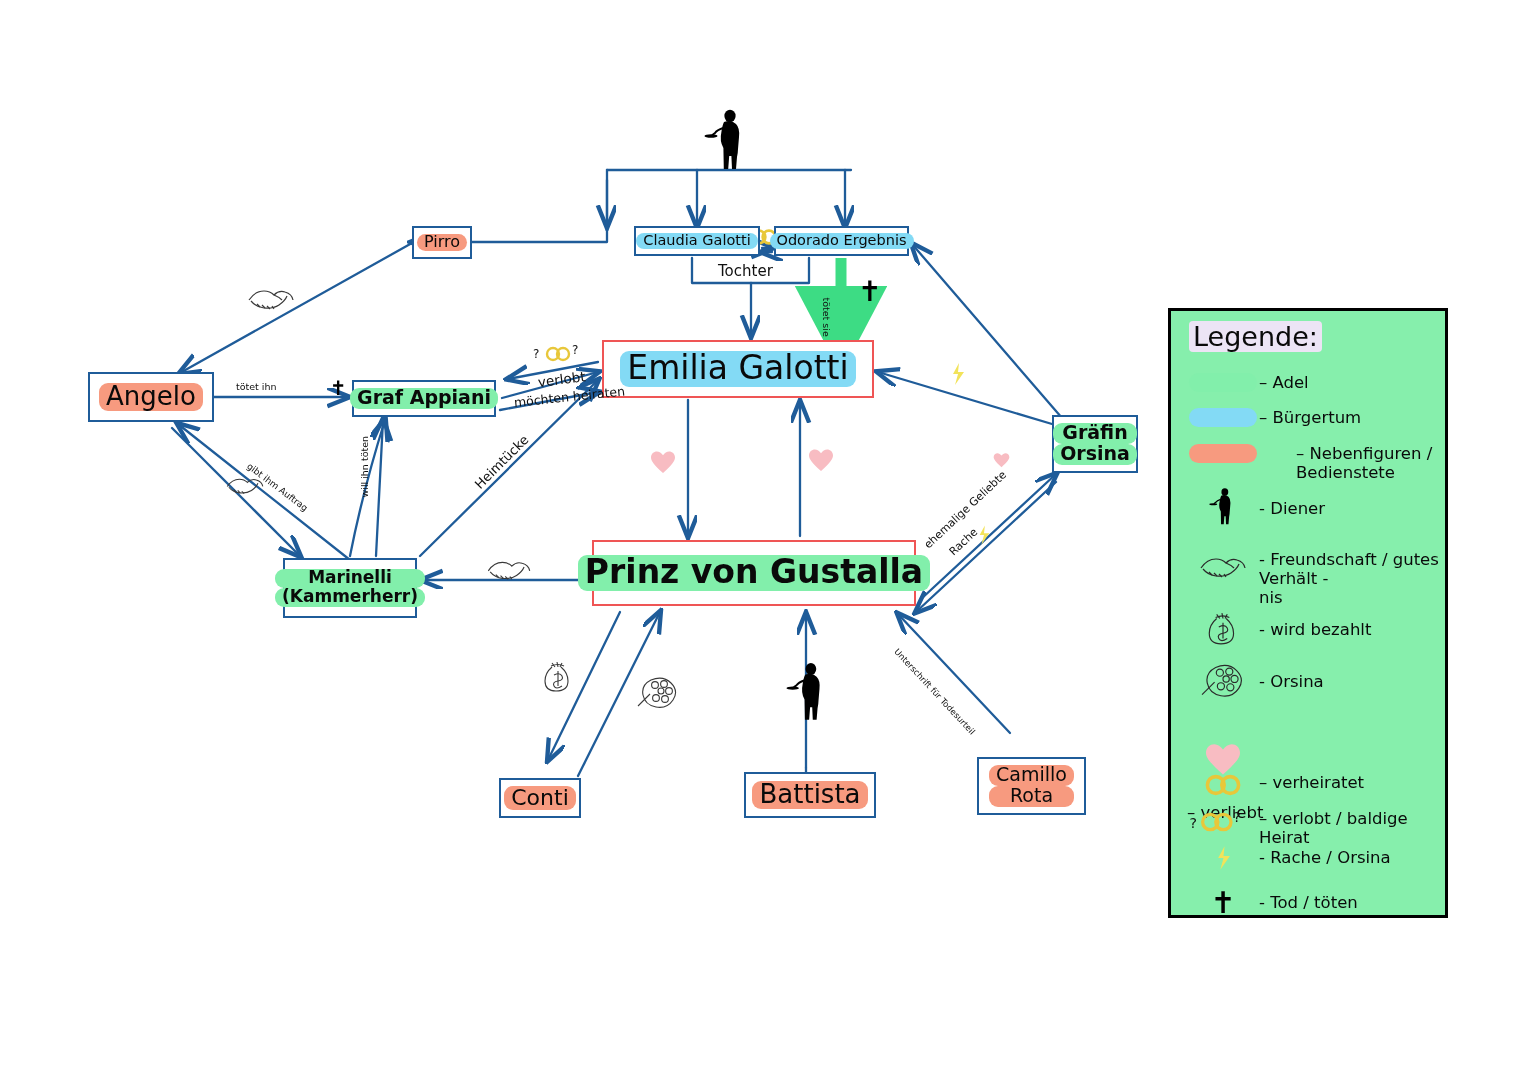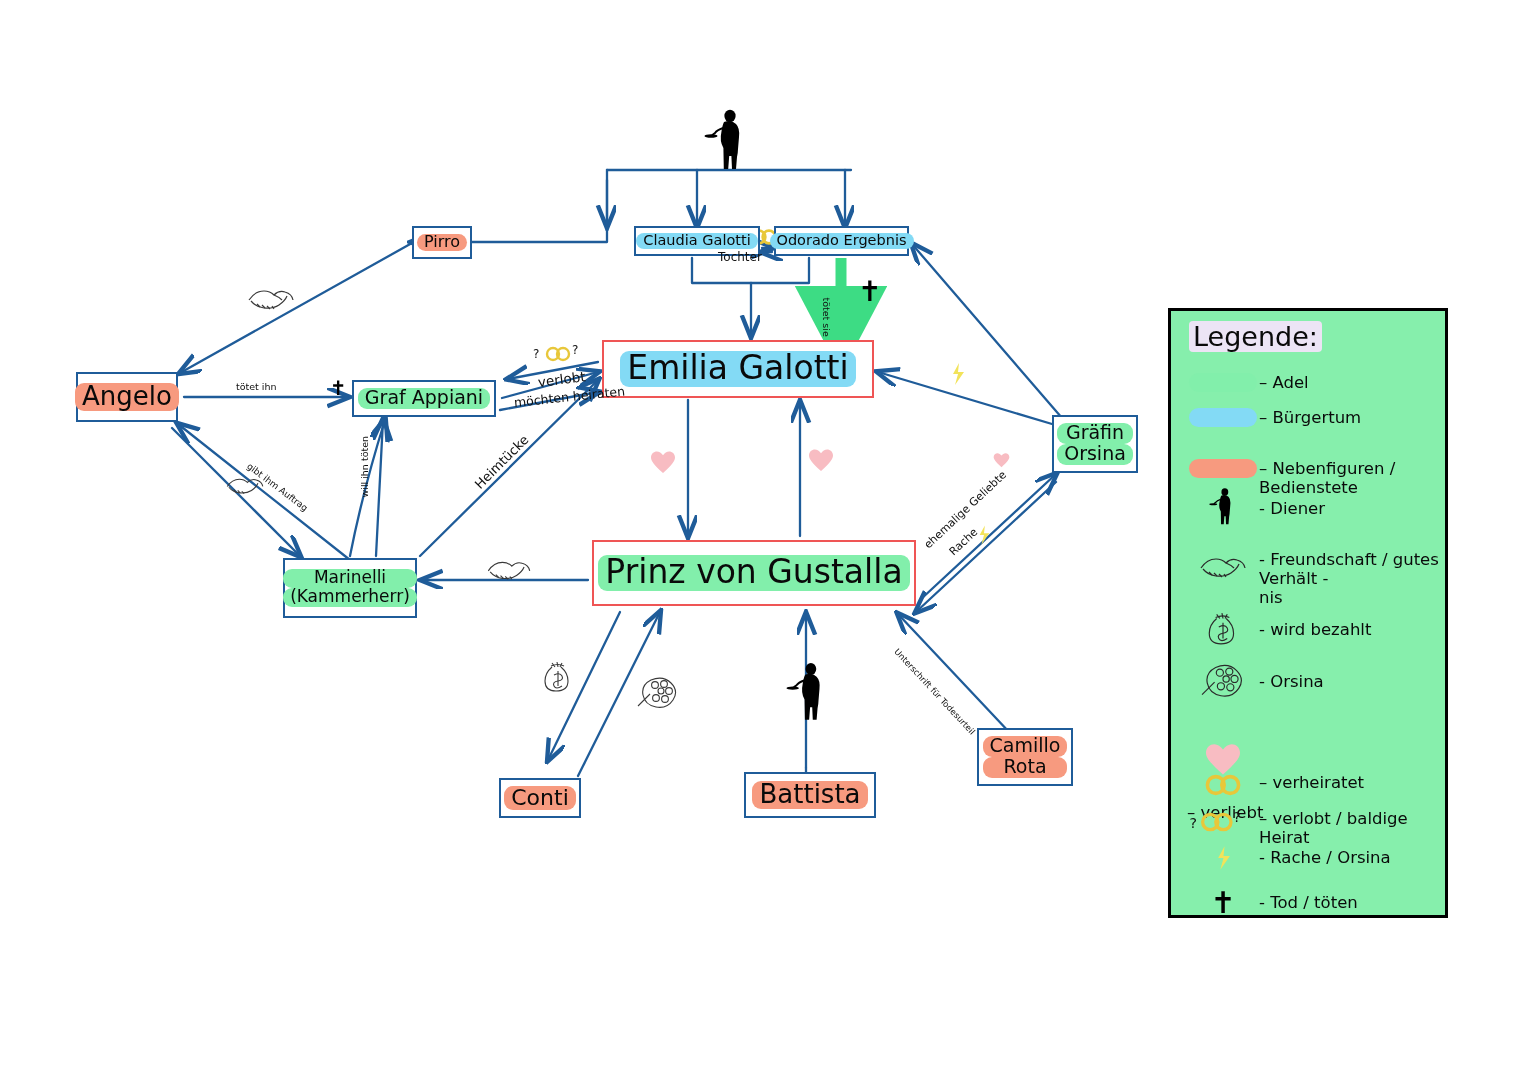--- a/index.html
+++ b/index.html
@@ -54,50 +54,50 @@
     padding: 2px 6px;
     line-height: 1.05;
   }
   .node .hl {
     display: inline-block;
     border-radius: 9px;
     padding: 0px 7px 1px 7px;
     white-space: nowrap;
   }
   .node .hl.multi { display: block; text-align: center; }
-  .hl.green  { background: #82efab; }
+  .hl.green  { background: #82efab; font-weight: bold; }
   .hl.blue   { background: #83daf5; }
   .hl.orange { background: #f79a7f; }
 
   .node-label {
     font-family: "DejaVu Sans", sans-serif;
     color: #0a0a0a;
     font-weight: 500;
   }
 
   
   .node.primary {
     border: 2.6px solid #ef5555;
   }
 
   
   #node-pirro      { left: 412px; top: 226px;  width: 60px;  height: 33px;  font-size: 16px; }
   #node-claudia    { left: 634px; top: 226px;  width: 126px; height: 30px;  font-size: 14.5px; }
   #node-odoardo    { left: 774px; top: 226px;  width: 135px; height: 30px;  font-size: 14.5px; }
   #node-emilia     { left: 602px; top: 340px;  width: 272px; height: 58px; }
   #node-emilia .node-label { font-size: 33px; }
-  #node-angelo     { left: 76px;  top: 372px;  width: 102px; height: 50px; font-size: 26px; }
+  #node-angelo     { left: 88px;  top: 372px;  width: 126px; height: 50px; font-size: 26px; }
   #node-appiani    { left: 352px; top: 380px;  width: 144px; height: 37px; font-size: 19px; }
   #node-orsina     { left: 1052px;top: 415px;  width: 86px;  height: 58px; font-size: 19px; }
   #node-marinelli  { left: 283px; top: 558px;  width: 134px; height: 60px; font-size: 17px; }
   #node-prinz      { left: 592px; top: 540px;  width: 324px; height: 66px; }
   #node-prinz .node-label { font-size: 33px; }
   #node-conti      { left: 499px; top: 778px;  width: 82px;  height: 40px; font-size: 22px; }
   #node-battista   { left: 744px; top: 772px;  width: 132px; height: 46px; font-size: 26px; }
-  #node-camillo    { left: 977px; top: 728px;  width: 96px;  height: 58px; font-size: 19px; }
+  #node-camillo    { left: 977px; top: 757px;  width: 109px;  height: 58px; font-size: 19px; }
 
   
   .edge-label {
     position: absolute;
     font-family: "DejaVu Sans", sans-serif;
     color: #101010;
     white-space: nowrap;
     transform-origin: left center;
   }
 
@@ -431,21 +431,21 @@
     <span class="node-label"><span class="hl orange">Battista</span></span>
   </div>
 
   <div class="node" id="node-camillo">
     <span class="node-label" style="text-align:center;">
       <span class="hl orange multi">Camillo</span>
       <span class="hl orange multi">Rota</span>
     </span>
   </div>
 
-  <div class="edge-label" style="left:718px; top:250px; font-size:12px;">Tochter</div>
+  <div class="edge-label" style="left:718px; top:262px; font-size:15px;">Tochter</div>
 
   <div class="edge-label" style="left:826px; top:292px; font-size:9.5px; transform:rotate(90deg);">tötet sie</div>
 
   <div class="edge-label" style="left:236px; top:381px; font-size:9.5px;">tötet ihn</div>
 
   <div class="edge-label" style="left:538px; top:374px; font-size:13.5px; transform:rotate(-7deg);">verlobt</div>
 
   <div class="edge-label" style="left:514px; top:395px; font-size:12.5px; transform:rotate(-6deg);">möchten heiraten</div>
 
   <div class="edge-label" style="left:477px; top:479px; font-size:13px; transform:rotate(-45deg);">Heimtücke</div>
@@ -470,21 +470,21 @@
       <div class="legend-text">– Adel</div>
     </div>
 
     <div class="legend-row" style="top:97px;">
       <div class="legend-key">
           <div class="swatch blue"></div>
         </div>
       <div class="legend-text">– Bürgertum</div>
     </div>
 
-    <div class="legend-row" style="top:148px;">
+    <div class="legend-row" style="top:133px;gap:37px;">
       <div class="legend-key">
           <div class="swatch orange"></div>
         </div>
       <div class="legend-text">– Nebenfiguren / Bedienstete</div>
     </div>
 
     <div class="legend-row" style="top:175px;">
       <div class="legend-key">
         <svg viewBox="0 0 46 62" width="28" height="40">
           <g fill="#000">

